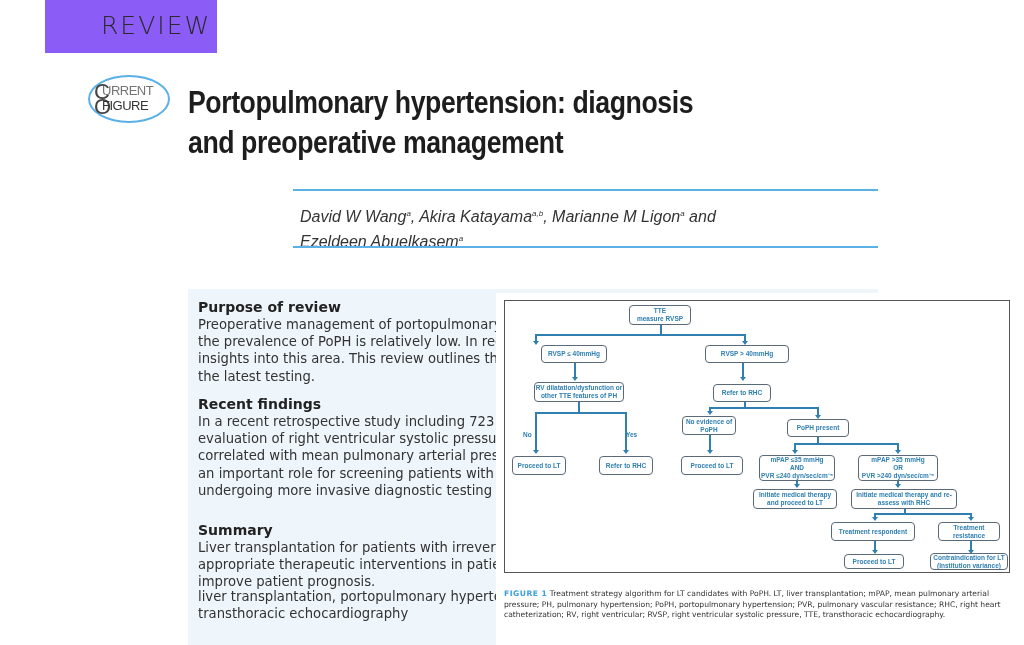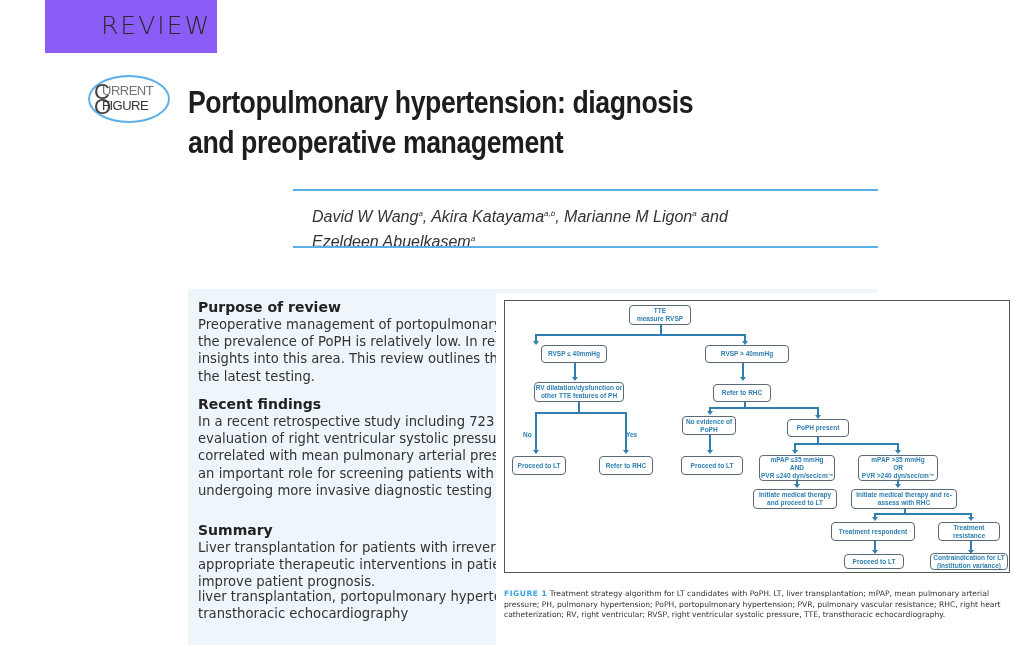--- a/index.html
+++ b/index.html
@@ -6,21 +6,21 @@
   body { width:1024px; height:645px; background:#ffffff; position:relative; overflow:hidden; font-family:"Liberation Sans", sans-serif; }
   .review-tag { position:absolute; left:29px; top:0; width:172px; height:53px; background:#8b5cf6;margin-left:16px; }
   .review-tag span { position:absolute; left:56px; top:11px; font-family:"DejaVu Sans", sans-serif; font-size:25px; letter-spacing:2px; color:#2a2a2a; font-weight:300; }
   .logo { position:absolute; left:88px; top:75px; width:82px; height:48px; border:2px solid #5bb1e6; border-radius:50%; box-sizing:border-box; }
   .logo .l1 { position:absolute; left:12px; top:6px; font-size:13px; color:#737373; letter-spacing:-0.5px; }
   .logo .l2 { position:absolute; left:12px; top:21px; font-size:13px; color:#333; letter-spacing:-0.5px; }
   .logo .bigc { position:absolute; left:4px; top:2px; font-size:22px; color:#444; }
   .logo .bigo { position:absolute; left:4px; top:17px; font-size:22px; color:#444; }
   .title { position:absolute; left:188px; top:83px; width:640px; font-family:"Liberation Sans", sans-serif; font-weight:bold; font-size:31px; line-height:40px; color:#1d1d1d; transform:scaleX(0.86); transform-origin:left top; letter-spacing:-0.5px; }
   .rule { position:absolute; left:293px; width:585px; height:2px; background:#5bb1e6; }
-  .authors { position:absolute; left:312px; top:203px; font-style:italic; font-size:16px; line-height:22px; color:#333; }
+  .authors { position:absolute; left:300px; top:203px; font-style:italic; font-size:16px; line-height:22px; color:#333; }
   .authors sup { font-size:8px; vertical-align:6px; }
   .abstract { position:absolute; left:188px; top:289px; width:690px; height:356px; background:#eef5fb; }
   .ab-sec { position:absolute; left:10px; width:310px; font-family:"DejaVu Sans", sans-serif; overflow:hidden; white-space:nowrap; }
   .ab-head { font-weight:bold; font-size:14px; color:#222; line-height:18px; }
   .ab-body { font-size:13.2px; color:#333; line-height:17.2px; }
   .figure { position:absolute; left:496px; top:293px; width:528px; height:352px; background:#ffffff; }
   .fig-frame { position:absolute; left:8px; top:7px; width:506px; height:273px; border:1.5px solid #555; box-sizing:border-box; background:#fff; }
   .fbox { position:absolute; border:1.5px solid #5a6a78; border-radius:4px; box-sizing:border-box; display:flex; align-items:center; justify-content:center; text-align:center; font-size:6.5px; font-weight:bold; color:#2f7fb0; line-height:8px; background:#fff; }
   .fl { position:absolute; background:#2f7fb0; }
   .arr { position:absolute; width:0; height:0; border-left:3px solid transparent; border-right:3px solid transparent; border-top:4px solid #2f7fb0; }

